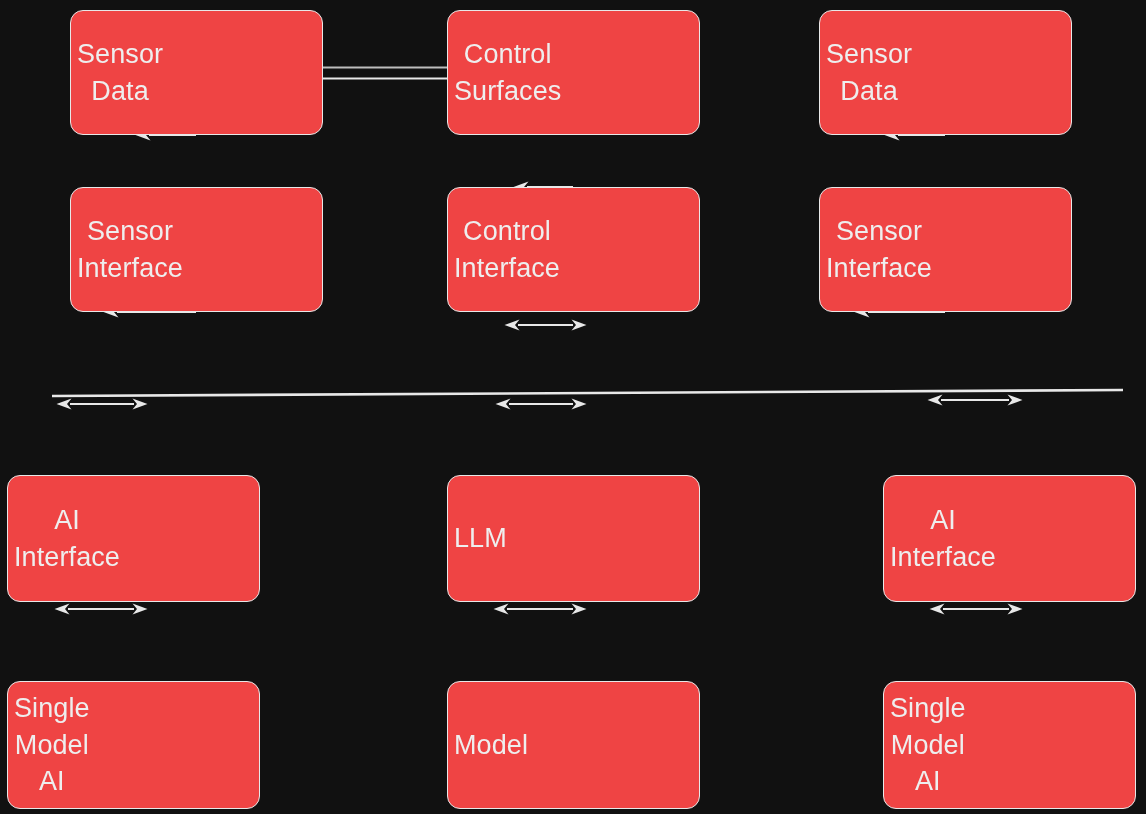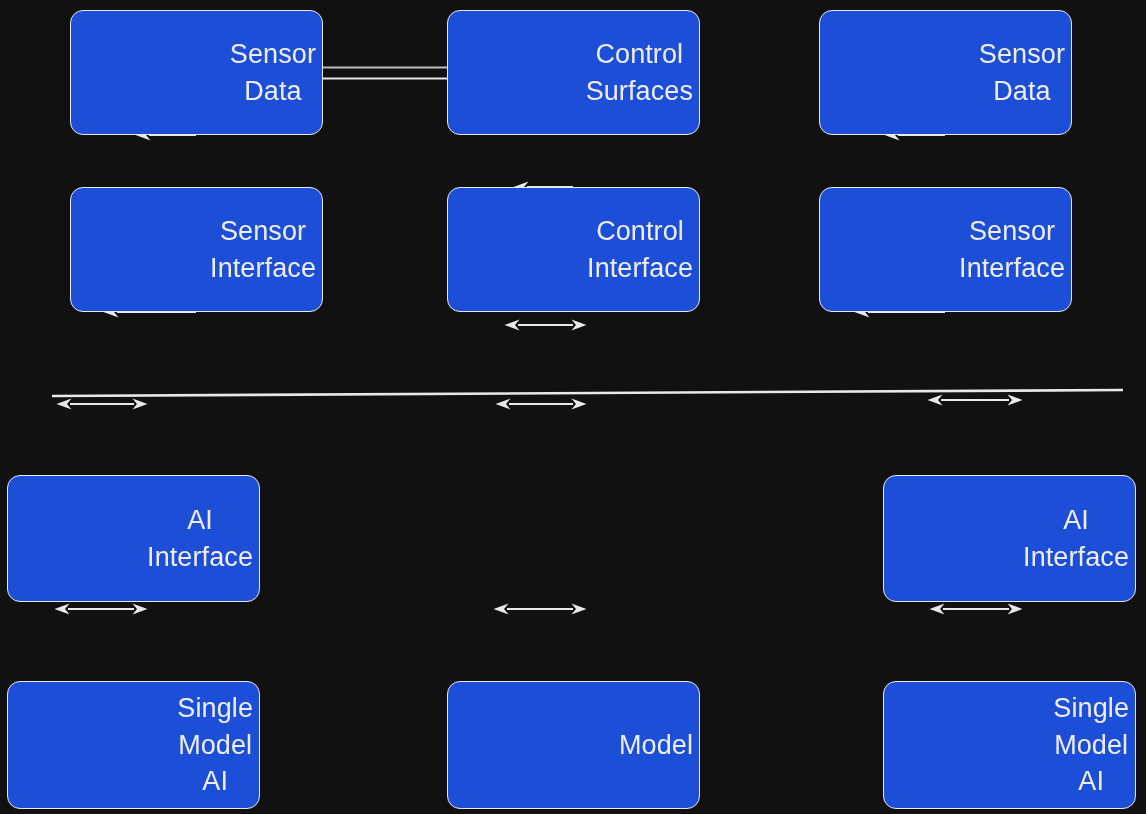--- a/index.html
+++ b/index.html
@@ -20,26 +20,26 @@
     position: absolute;
     top: 0;
     left: 0;
     width: 1146px;
     height: 814px;
     display: block;
   }
   .node-box {
     position: absolute;
     box-sizing: border-box;
-    background: #1d4ed8;
+    background: #ef4444;
     border: 1.6px solid #e8e8e8;
     border-radius: 13px;
     display: flex;
     align-items: center;
-    justify-content: flex-end;
+    justify-content: flex-start;
     text-align: center;
   }
   .node-label {
     color: #eeeeee;
     font-size: 27px;
     line-height: 1.35;
     font-weight: 400;
     letter-spacing: 0.1px;
     white-space: pre-line;
     padding: 0 6px;
@@ -147,20 +147,23 @@
   <div class="node-box" style="left:819px; top:187px; width:253px; height:125px;">
     <span class="node-label">Sensor
 Interface</span>
   </div>
 
   <div class="node-box" style="left:7px; top:475px; width:253px; height:127px;">
     <span class="node-label">AI
 Interface</span>
   </div>
 
+  <div class="node-box" style="left:447px; top:475px; width:253px; height:127px;">
+    <span class="node-label">LLM</span>
+  </div>
 
   <div class="node-box" style="left:883px; top:475px; width:253px; height:127px;">
     <span class="node-label">AI
 Interface</span>
   </div>
 
   <div class="node-box" style="left:7px; top:681px; width:253px; height:128px;">
     <span class="node-label">Single
 Model
 AI</span>

